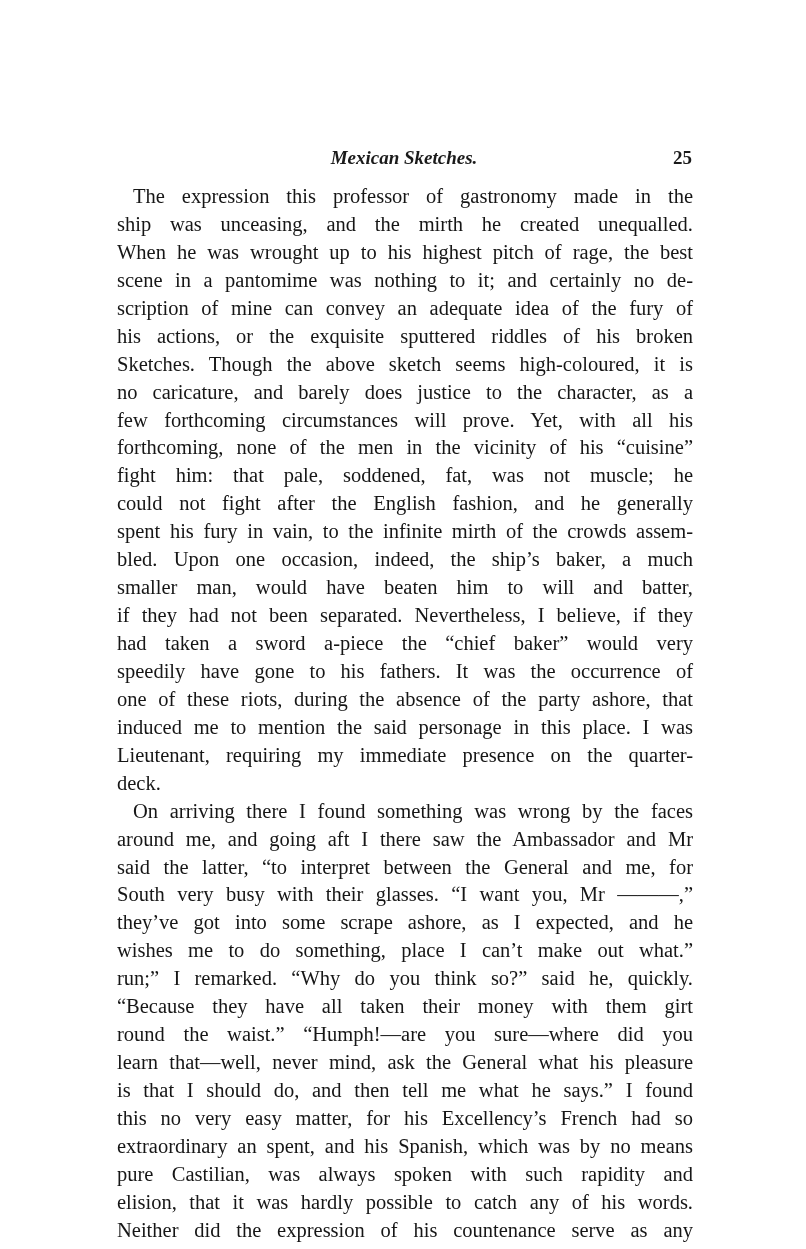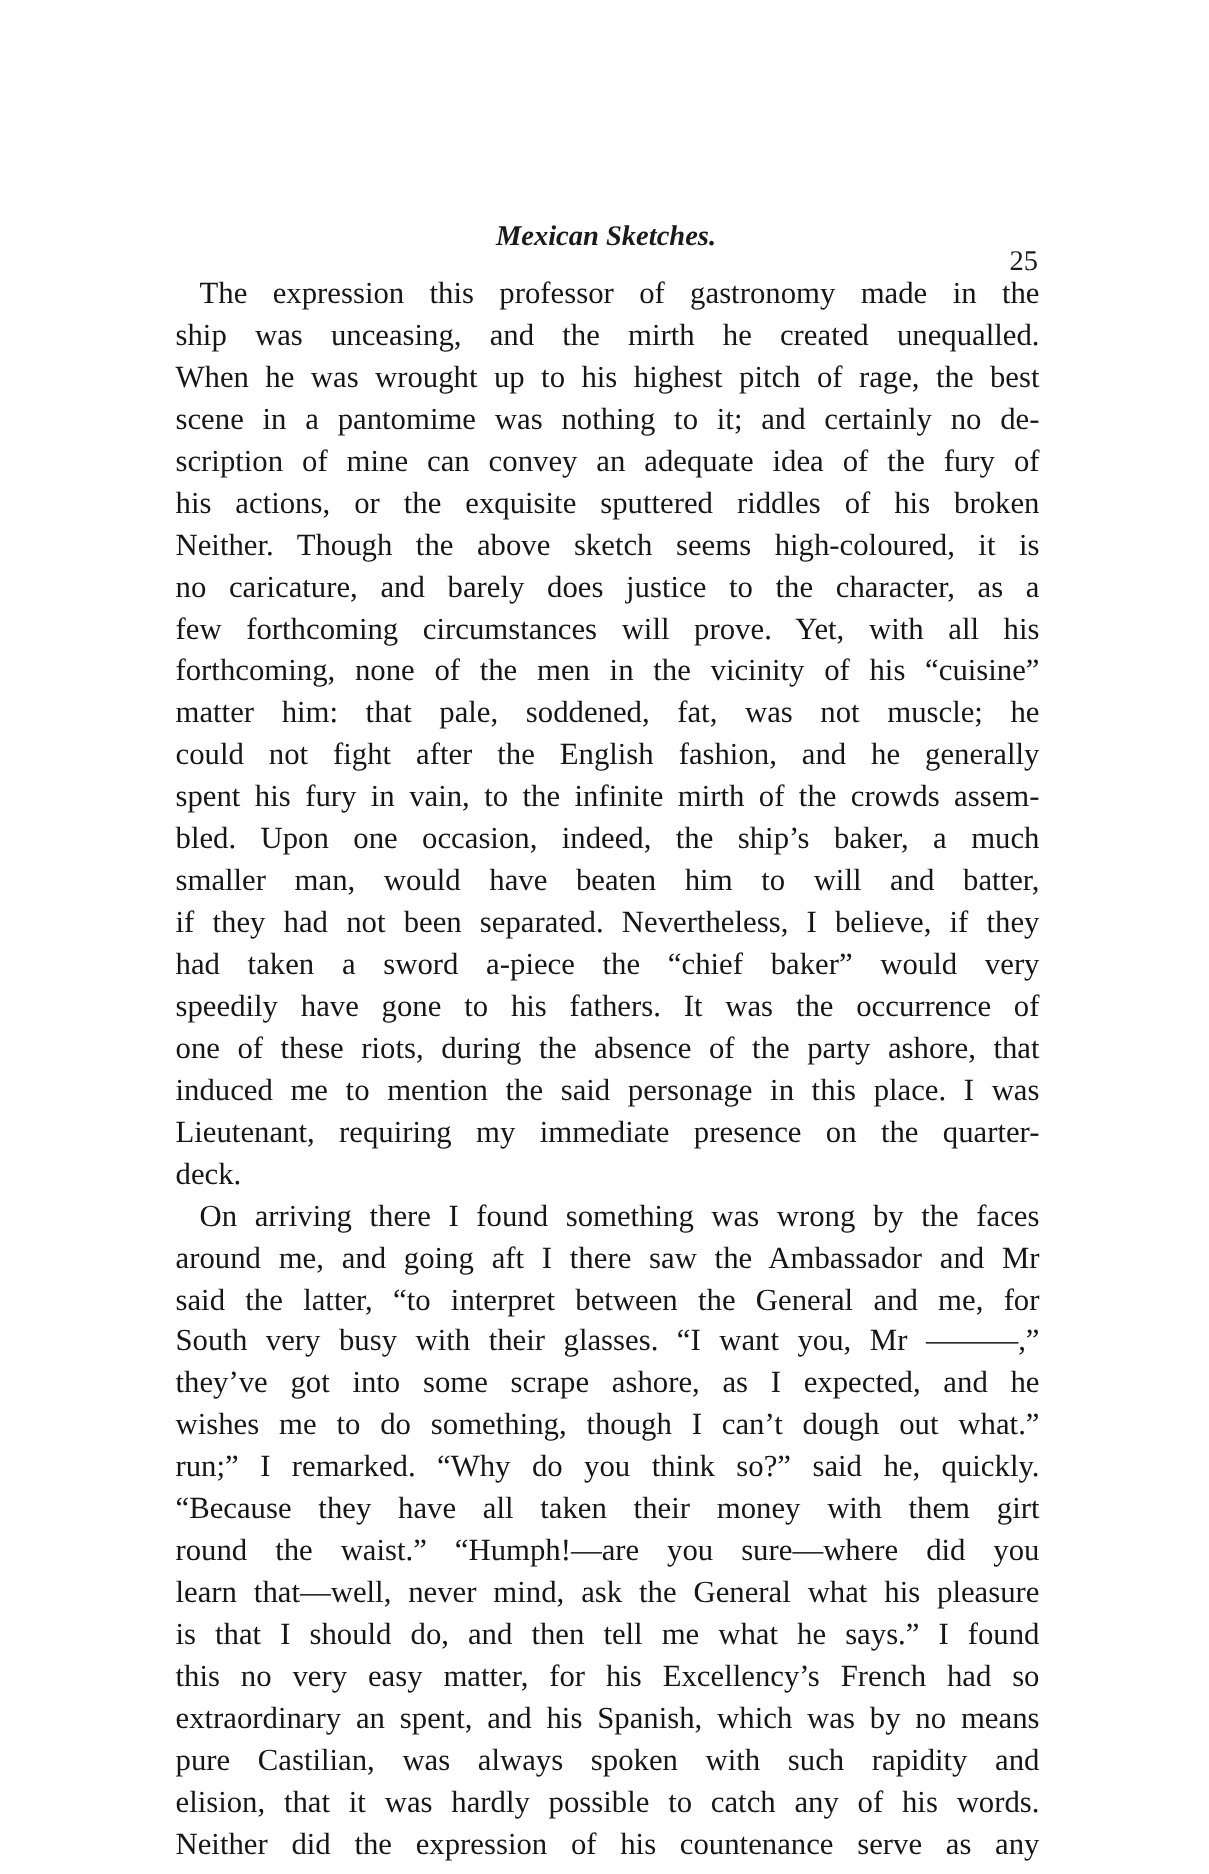--- a/index.html
+++ b/index.html
@@ -1,20 +1,20 @@
 <!DOCTYPE html>
 <html><head>
 <meta charset="utf-8">
 <style>
   html, body { margin:0; padding:0; background:#ffffff; }
   body { width:806px; height:1249px; position:relative; overflow:hidden; }
   .page { position:absolute; left:0; top:0; width:806px; height:1249px; background:#fff;margin-top:47px; }
   .running-head { position:absolute; top:100px; left:116px; width:576px; height:28px; }
   .running-title { position:absolute; left:0; right:0; text-align:center; font-family:"Liberation Serif", serif; font-style:italic; font-weight:bold; font-size:19px; color:#1a1a1a; top:0; }
-  .page-number { position:absolute; right:0; top:17px; font-family:"Liberation Serif", serif; font-weight:normal; font-size:19px; color:#1a1a1a; }
+  .page-number { position:absolute; right:0; top:0; font-family:"Liberation Serif", serif; font-weight:bold; font-size:19px; color:#1a1a1a; }
   .body-text { position:absolute; top:136px; left:117px; width:576px; font-family:"Liberation Serif", serif; font-size:20.5px; line-height:27.95px; color:#161616; }
   .line { display:block; white-space:nowrap; text-align:justify; text-align-last:justify; height:27.95px; }
   .line.last { text-align-last:left; }
   .line.indent { padding-left:16px; }
 </style>
 </head>
 <body>
 
 <div class="page">
   <div class="running-head">
@@ -23,44 +23,44 @@
   </div>
 
   <div class="body-text">
     <div id="para-0">
         <span class="line indent">The expression this professor of gastronomy made in the</span>
         <span class="line">ship was unceasing, and the mirth he created unequalled.</span>
         <span class="line">When he was wrought up to his highest pitch of rage, the best</span>
         <span class="line">scene in a pantomime was nothing to it; and certainly no de-</span>
         <span class="line">scription of mine can convey an adequate idea of the fury of</span>
         <span class="line">his actions, or the exquisite sputtered riddles of his broken</span>
-        <span class="line">Neither. Though the above sketch seems high-coloured, it is</span>
+        <span class="line">Sketches. Though the above sketch seems high-coloured, it is</span>
         <span class="line">no caricature, and barely does justice to the character, as a</span>
         <span class="line">few forthcoming circumstances will prove. Yet, with all his</span>
         <span class="line">forthcoming, none of the men in the vicinity of his “cuisine”</span>
-        <span class="line">matter him: that pale, soddened, fat, was not muscle; he</span>
+        <span class="line">fight him: that pale, soddened, fat, was not muscle; he</span>
         <span class="line">could not fight after the English fashion, and he generally</span>
         <span class="line">spent his fury in vain, to the infinite mirth of the crowds assem-</span>
         <span class="line">bled. Upon one occasion, indeed, the ship’s baker, a much</span>
         <span class="line">smaller man, would have beaten him to will and batter,</span>
         <span class="line">if they had not been separated. Nevertheless, I believe, if they</span>
         <span class="line">had taken a sword a-piece the “chief baker” would very</span>
         <span class="line">speedily have gone to his fathers. It was the occurrence of</span>
         <span class="line">one of these riots, during the absence of the party ashore, that</span>
         <span class="line">induced me to mention the said personage in this place. I was</span>
         <span class="line">Lieutenant, requiring my immediate presence on the quarter-</span>
         <span class="line last">deck.</span>
       </div>
     <div id="para-1">
         <span class="line indent">On arriving there I found something was wrong by the faces</span>
         <span class="line">around me, and going aft I there saw the Ambassador and Mr</span>
         <span class="line">said the latter, “to interpret between the General and me, for</span>
         <span class="line">South very busy with their glasses. “I want you, Mr ———,”</span>
         <span class="line">they’ve got into some scrape ashore, as I expected, and he</span>
-        <span class="line">wishes me to do something, though I can’t dough out what.”</span>
+        <span class="line">wishes me to do something, place I can’t make out what.”</span>
         <span class="line">run;” I remarked. “Why do you think so?” said he, quickly.</span>
         <span class="line">“Because they have all taken their money with them girt</span>
         <span class="line">round the waist.” “Humph!—are you sure—where did you</span>
         <span class="line">learn that—well, never mind, ask the General what his pleasure</span>
         <span class="line">is that I should do, and then tell me what he says.” I found</span>
         <span class="line">this no very easy matter, for his Excellency’s French had so</span>
         <span class="line">extraordinary an spent, and his Spanish, which was by no means</span>
         <span class="line">pure Castilian, was always spoken with such rapidity and</span>
         <span class="line">elision, that it was hardly possible to catch any of his words.</span>
         <span class="line">Neither did the expression of his countenance serve as any</span>

